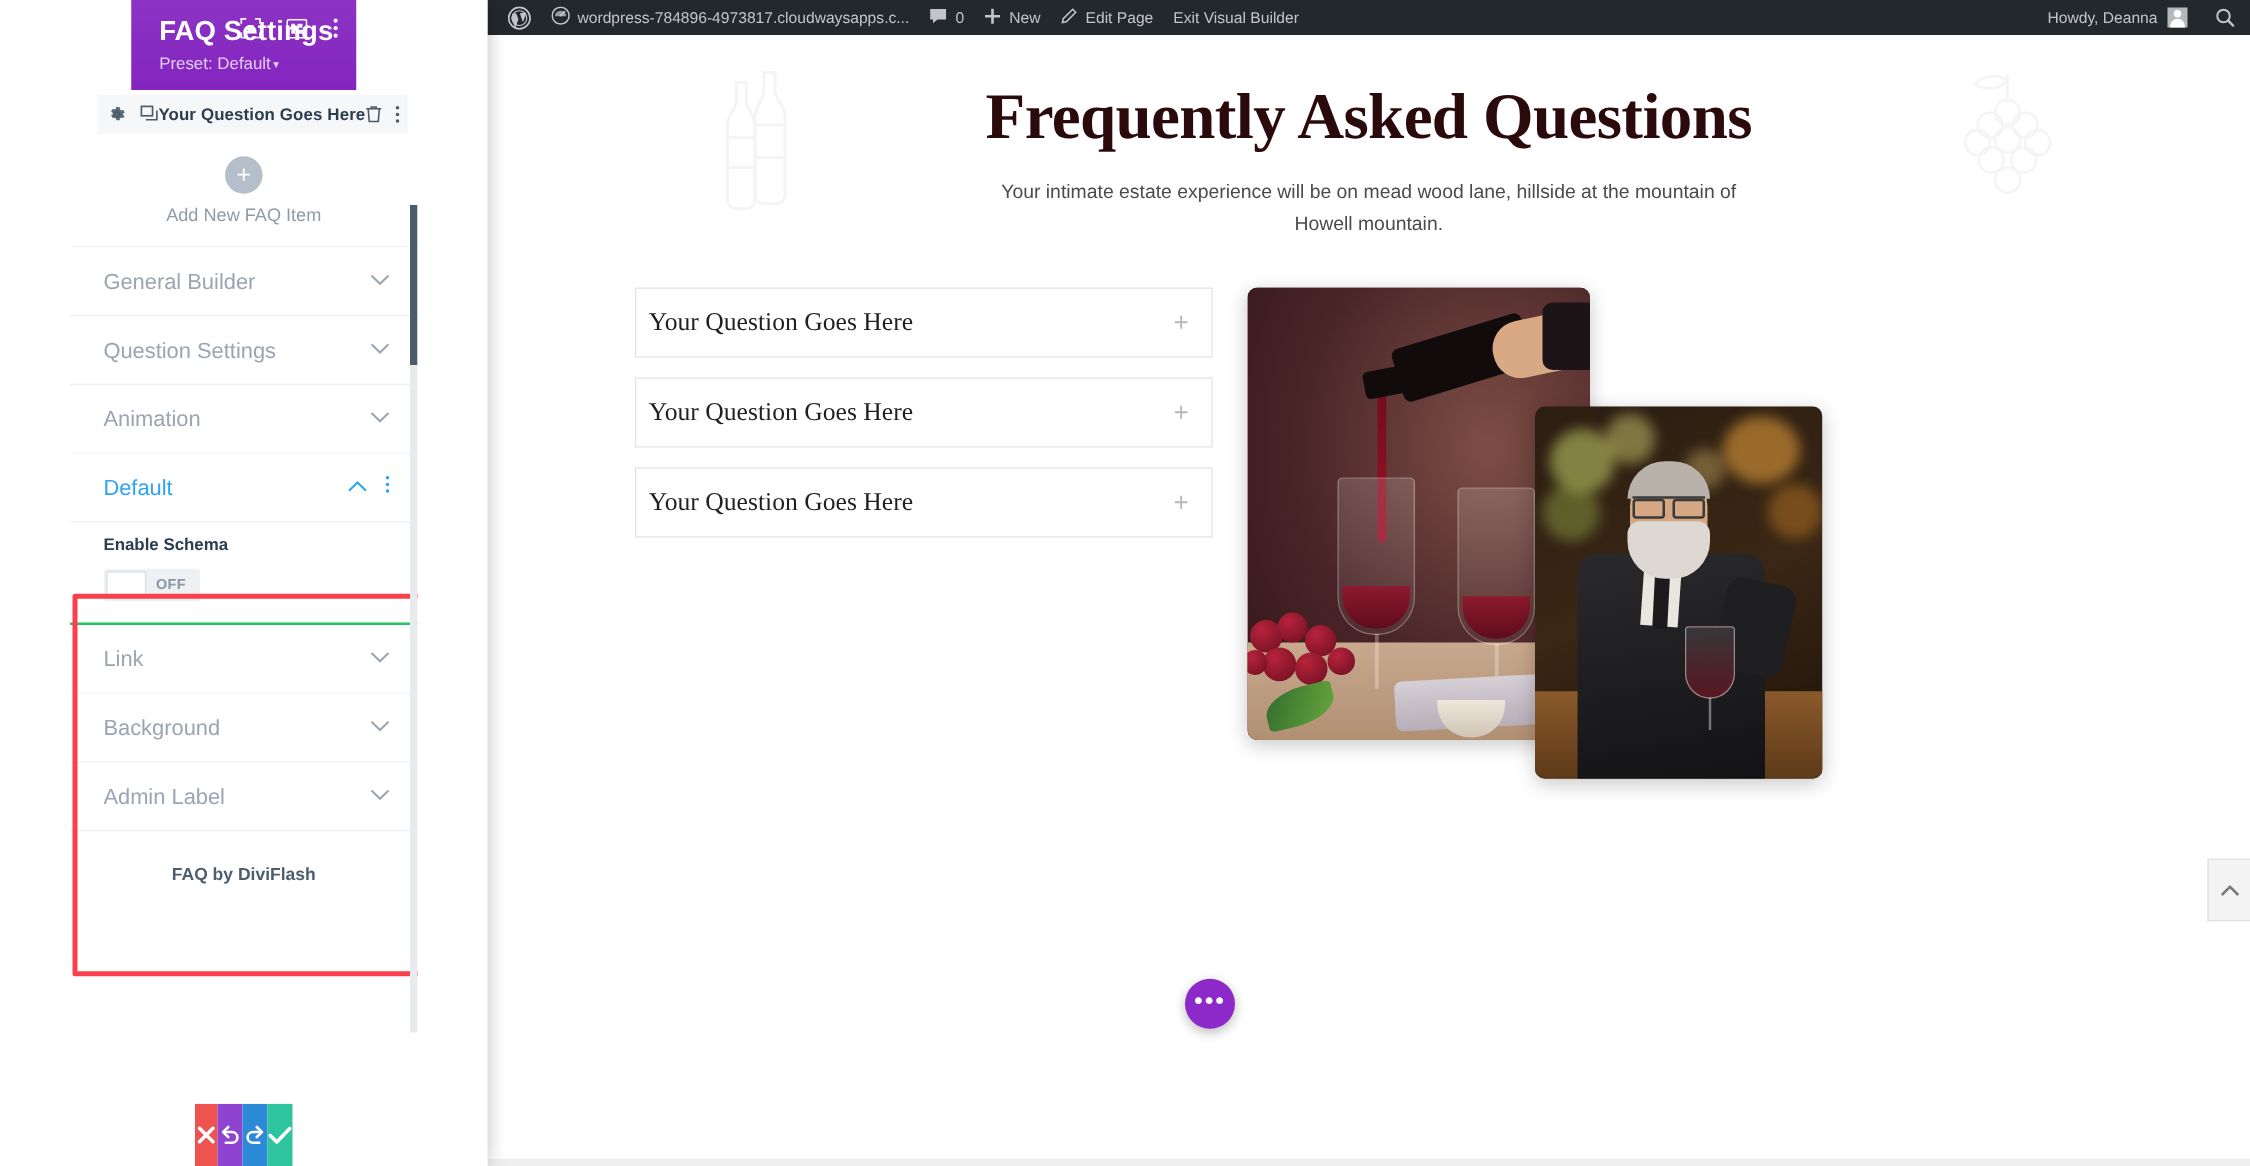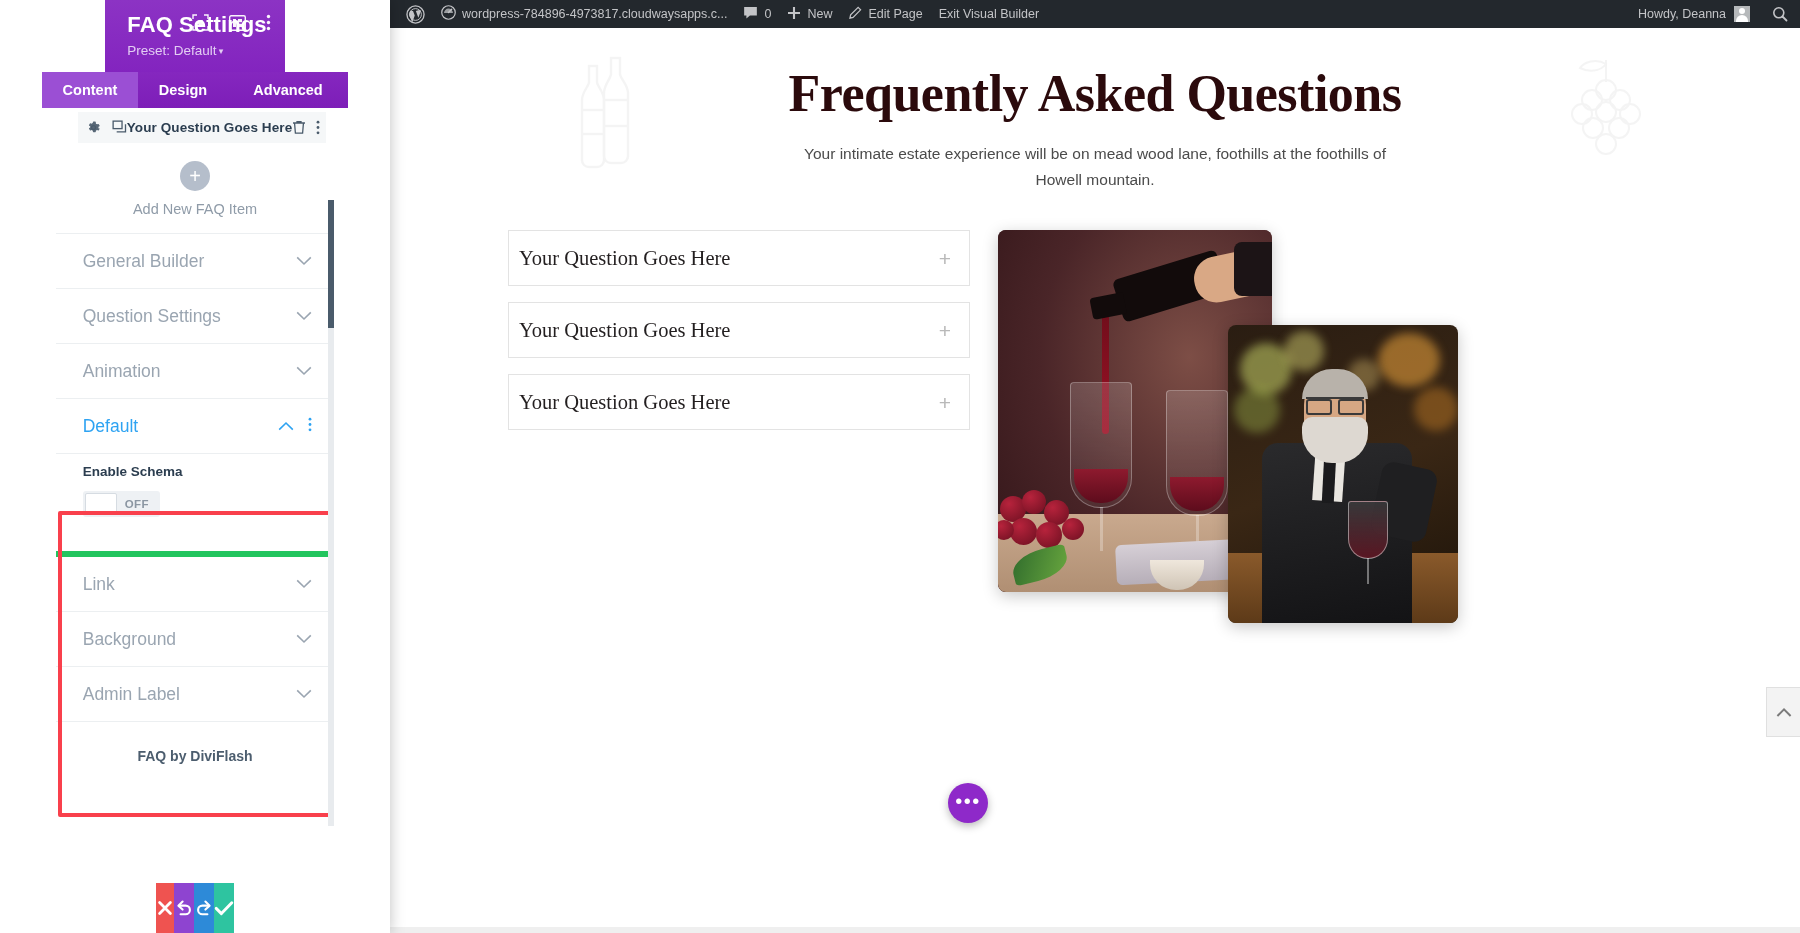--- a/index.html
+++ b/index.html
@@ -111,21 +111,21 @@
   
   .highlight-box {
     position: absolute;
     left: 2px; top: 403px; width: 378px; height: 306px;
     border: 4px solid #f9404c;
     border-radius: 2px;
     pointer-events: none;
     z-index: 12;
   }
 
-  .schema-body { padding: 10px 27px 32px; border-bottom: 6px solid #22c55e; background:#fff; }
+  .schema-body { padding: 10px 27px 14px; border-bottom: 2px solid #22c55e; background:#fff; }
   .schema-label { font-size: 13.5px; font-weight: 700; color: #2b3d4f; margin-bottom: 12px; }
   .toggle-wrap {
     display: inline-flex; align-items: center;
     background: #eef1f4; border-radius: 3px; padding: 2px;
     cursor: pointer;
   }
   .toggle-knob {
     width: 32px; height: 22px; background: #fff; border: 1px solid #d6dce2; border-radius: 2px;
   }
   .toggle-text { font-size: 11.5px; font-weight: 700; color: #8b96a2; padding: 0 9px 0 8px; letter-spacing: .4px; }
@@ -299,25 +299,20 @@
         <span class="hi">
           <svg width="5" height="17" viewBox="0 0 5 17">
               <circle cx="2.5" cy="2.5" r="1.7" fill="#fff"></circle>
               <circle cx="2.5" cy="8.5" r="1.7" fill="#fff"></circle>
               <circle cx="2.5" cy="14.5" r="1.7" fill="#fff"></circle>
             </svg>
         </span>
       </div>
     </div>
 
-    <div class="tabs">
-      <div class="tab t0 active">Content</div>
-      <div class="tab t1">Design</div>
-      <div class="tab t2">Advanced</div>
-    </div>
 
     <div class="panel-body">
 
       <div class="faq-item-row">
         <span class="gear">
           <svg width="15" height="15" viewBox="0 0 16 16">
               <path fill="#4a5b6b" d="M8 5.2A2.8 2.8 0 1 0 8 10.8 2.8 2.8 0 0 0 8 5.2zm0 4.2A1.4 1.4 0 1 1 8 6.6a1.4 1.4 0 0 1 0 2.8z"></path>
               <path fill="#4a5b6b" d="M14.4 9.3l-1.1-.6a5.4 5.4 0 0 0 0-1.4l1.1-.6a.5.5 0 0 0 .2-.6l-1-1.7a.5.5 0 0 0-.6-.2l-1.2.4a5.4 5.4 0 0 0-1.2-.7L10.4 2a.5.5 0 0 0-.5-.4H7.9a.5.5 0 0 0-.5.4l-.2 1.2c-.4.2-.8.4-1.2.7l-1.2-.4a.5.5 0 0 0-.6.2l-1 1.7a.5.5 0 0 0 .2.6l1.1.6a5.4 5.4 0 0 0 0 1.4l-1.1.6a.5.5 0 0 0-.2.6l1 1.7c.1.2.4.3.6.2l1.2-.4c.4.3.8.5 1.2.7l.2 1.2c0 .3.2.4.5.4h2a.5.5 0 0 0 .5-.4l.2-1.2c.4-.2.8-.4 1.2-.7l1.2.4c.2.1.5 0 .6-.2l1-1.7a.5.5 0 0 0-.2-.6z" opacity=".92"></path>
             </svg>
         </span>
@@ -544,21 +539,21 @@
               <circle cx="22" cy="58" r="10"></circle>
                 <circle cx="46" cy="56" r="10"></circle>
                 <circle cx="70" cy="58" r="10"></circle>
               <circle cx="33" cy="72" r="10"></circle>
                 <circle cx="59" cy="72" r="10"></circle>
               <circle cx="46" cy="88" r="10"></circle>
             </g>
           </svg>
         </div>
         <h1>Frequently Asked Questions</h1>
-        <p>Your intimate estate experience will be on mead wood lane, foothills at the foothills of Howell mountain.</p>
+        <p>Your intimate estate experience will be on mead wood lane, hillside at the mountain of Howell mountain.</p>
       </div>
 
       <div class="content-row">
 
         <div class="faq-col">
           <div class="faq-acc">
             <span class="q">Your Question Goes Here</span>
             <span class="plus">+</span>
           </div>
           <div class="faq-acc">

